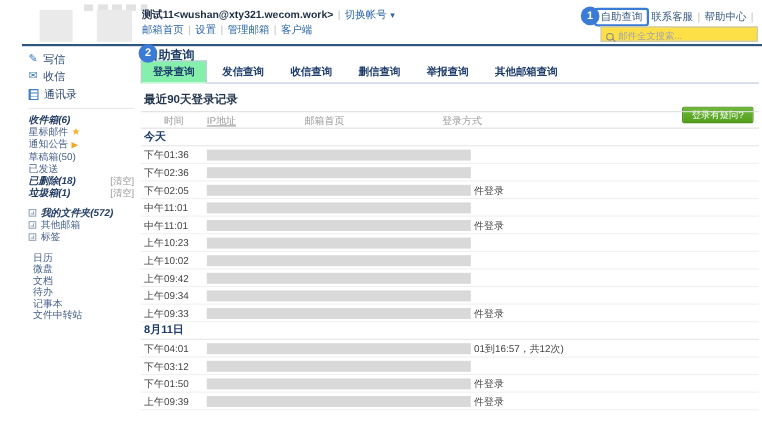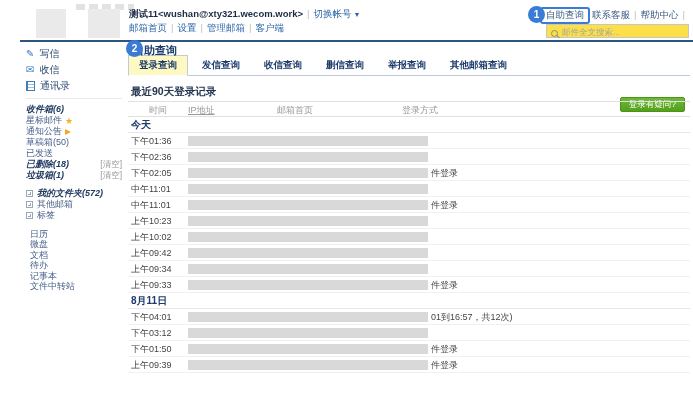--- a/index.html
+++ b/index.html
@@ -58,21 +58,21 @@
   .expander-icon::before { content:""; position:absolute; left:1px; right:1px; top:2.5px; height:1px; background:#9aa7b8; }
   .expander-icon::after { content:""; position:absolute; top:1px; bottom:1px; left:2.5px; width:1px; background:#9aa7b8; }
   .app-list { margin-top:8px; padding-left:4px; }
   .app-list .srow { height:10.5px; }
 
   
   .main-title { position:absolute; left:133px; top:43px; font-size:11px; font-weight:bold; color:#1b3c68; z-index:1; }
   .tabs { position:absolute; left:128px; top:57px; right:3px; height:19px;
     display:flex; align-items:flex-end; border-bottom:1px solid #bccadb; }
   .tab { font-size:9.5px; font-weight:bold; color:#1c3a6b; padding:3px 10px 3px; cursor:pointer; margin-right:4px; white-space:nowrap; }
-  .tab.active { background:#fef9c3; border:1px solid #bccadb; border-bottom:1px solid #fff; margin-bottom:-1px; }
+  .tab.active { background:#86efac; border:1px solid #bccadb; border-bottom:1px solid #fff; margin-bottom:-1px; }
 
   .section-head { position:absolute; left:131px; top:83px; right:8px; height:16px; }
   .section-title { font-size:10.5px; font-weight:bold; color:#24364f; line-height:16px; }
   .green-btn { position:absolute; right:0; top:14px; height:15px; padding:0 8px; font-size:8.5px; color:#fff;
     background:linear-gradient(#6eb83a,#54a01c); border:1px solid #4c9318; border-radius:2px; cursor:pointer;
     font-family:inherit; }
 
   .table { position:absolute; left:128px; top:101px; width:562px; }
   .thead { position:relative; height:16px; border-top:1px solid #e0e0e0; border-bottom:1px solid #e0e0e0; }
   .thead .th { position:absolute; top:0; font-size:9px; color:#999; line-height:16px; }

